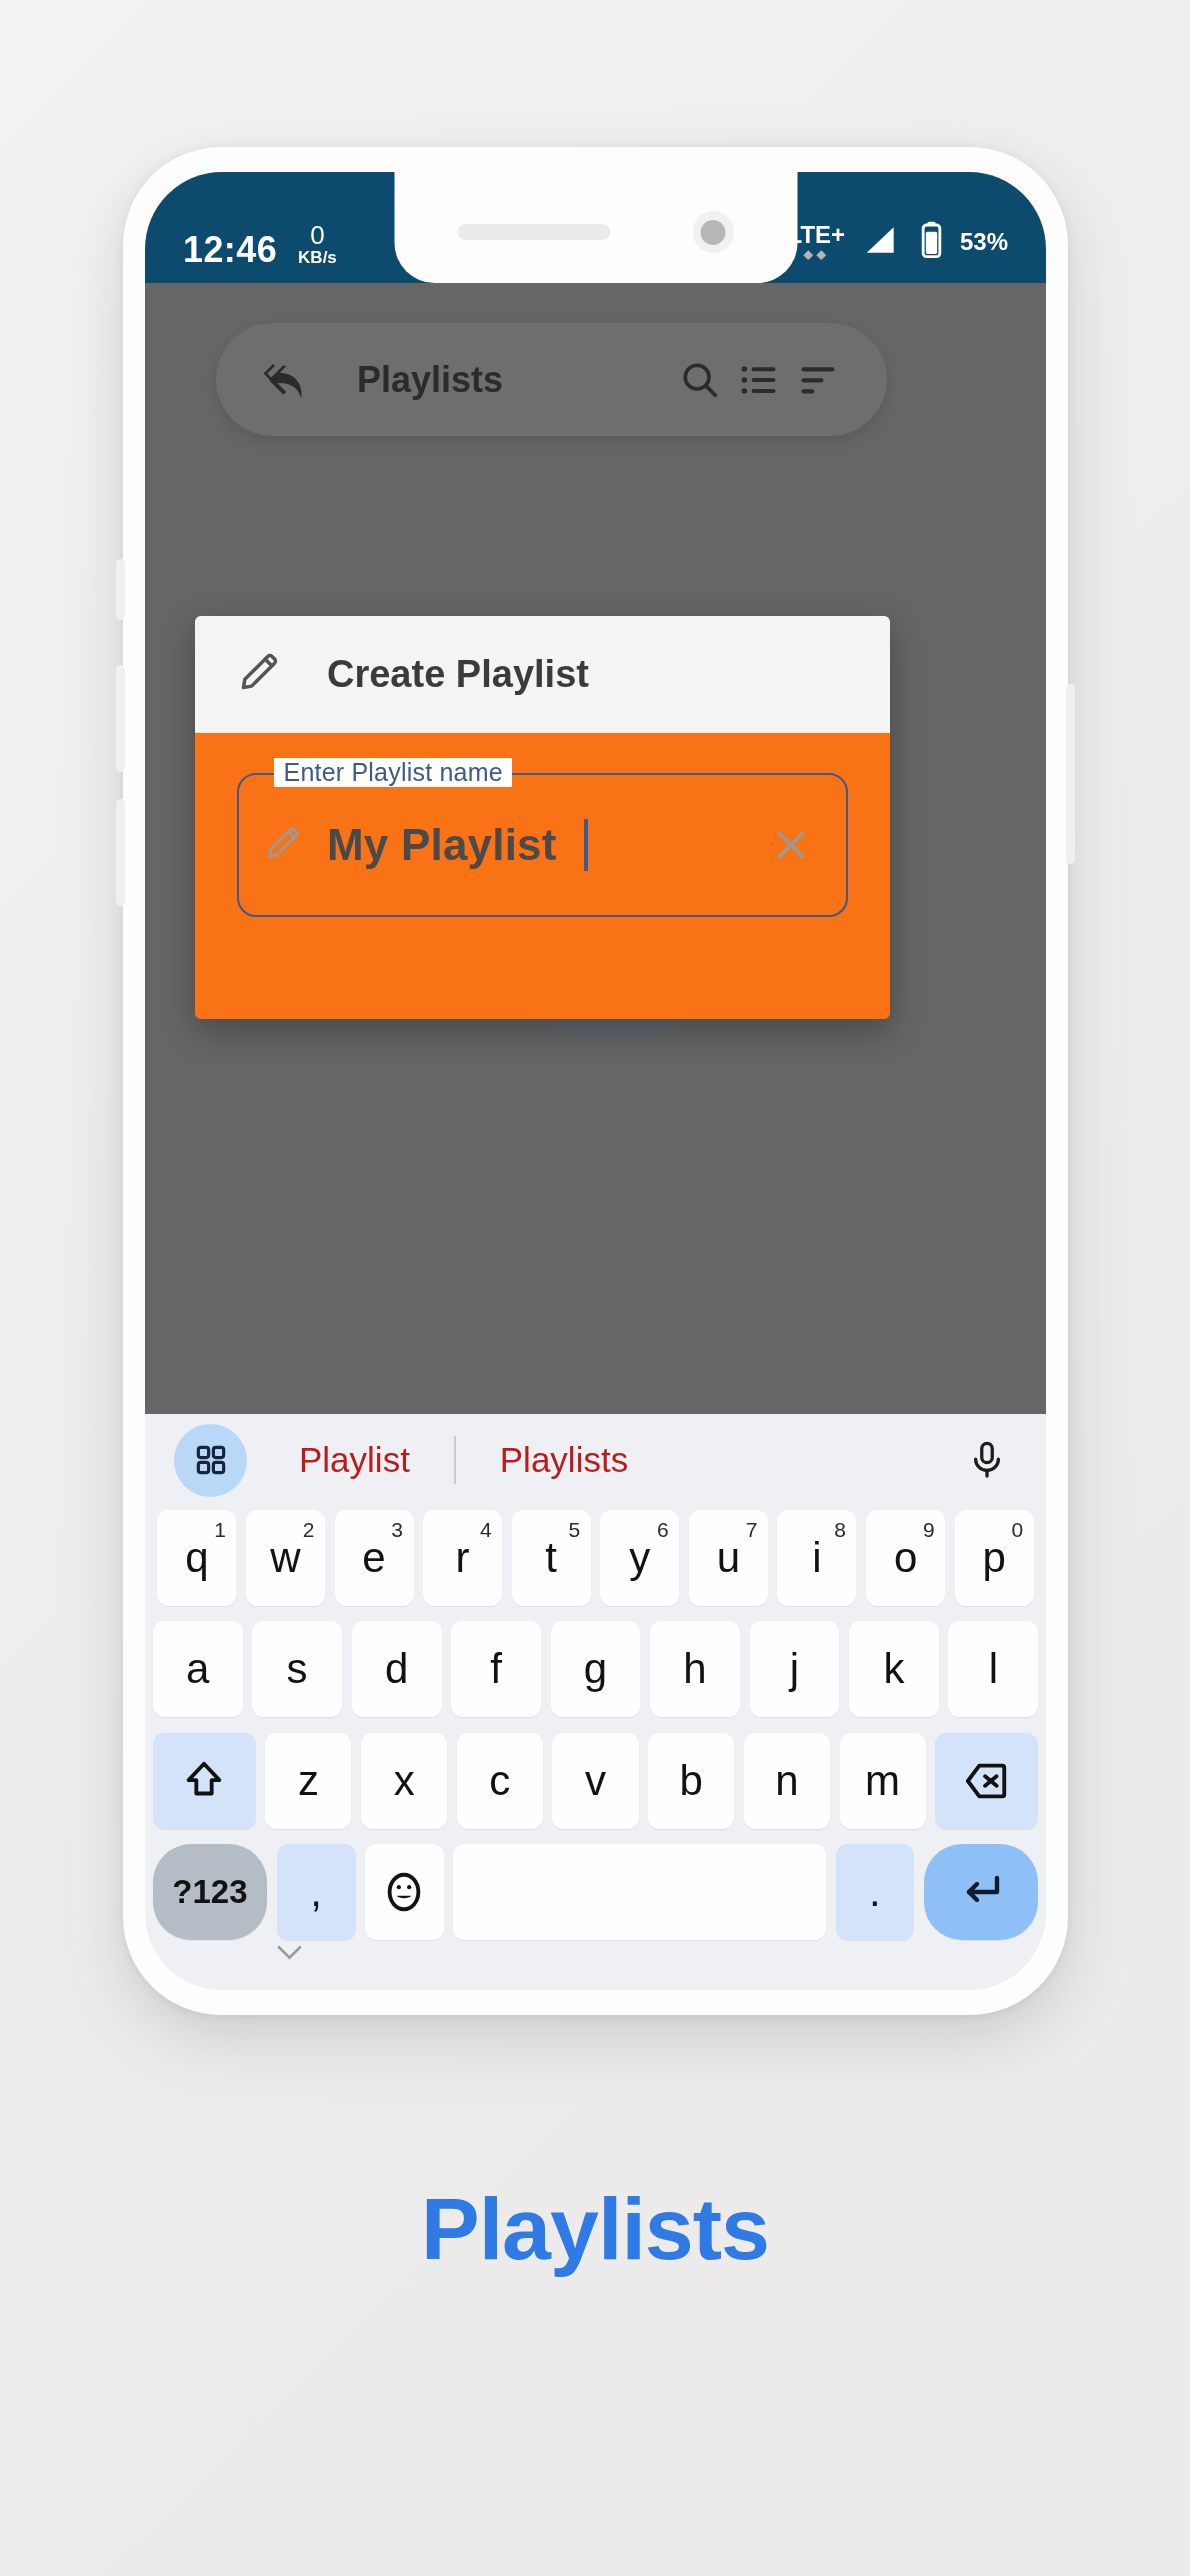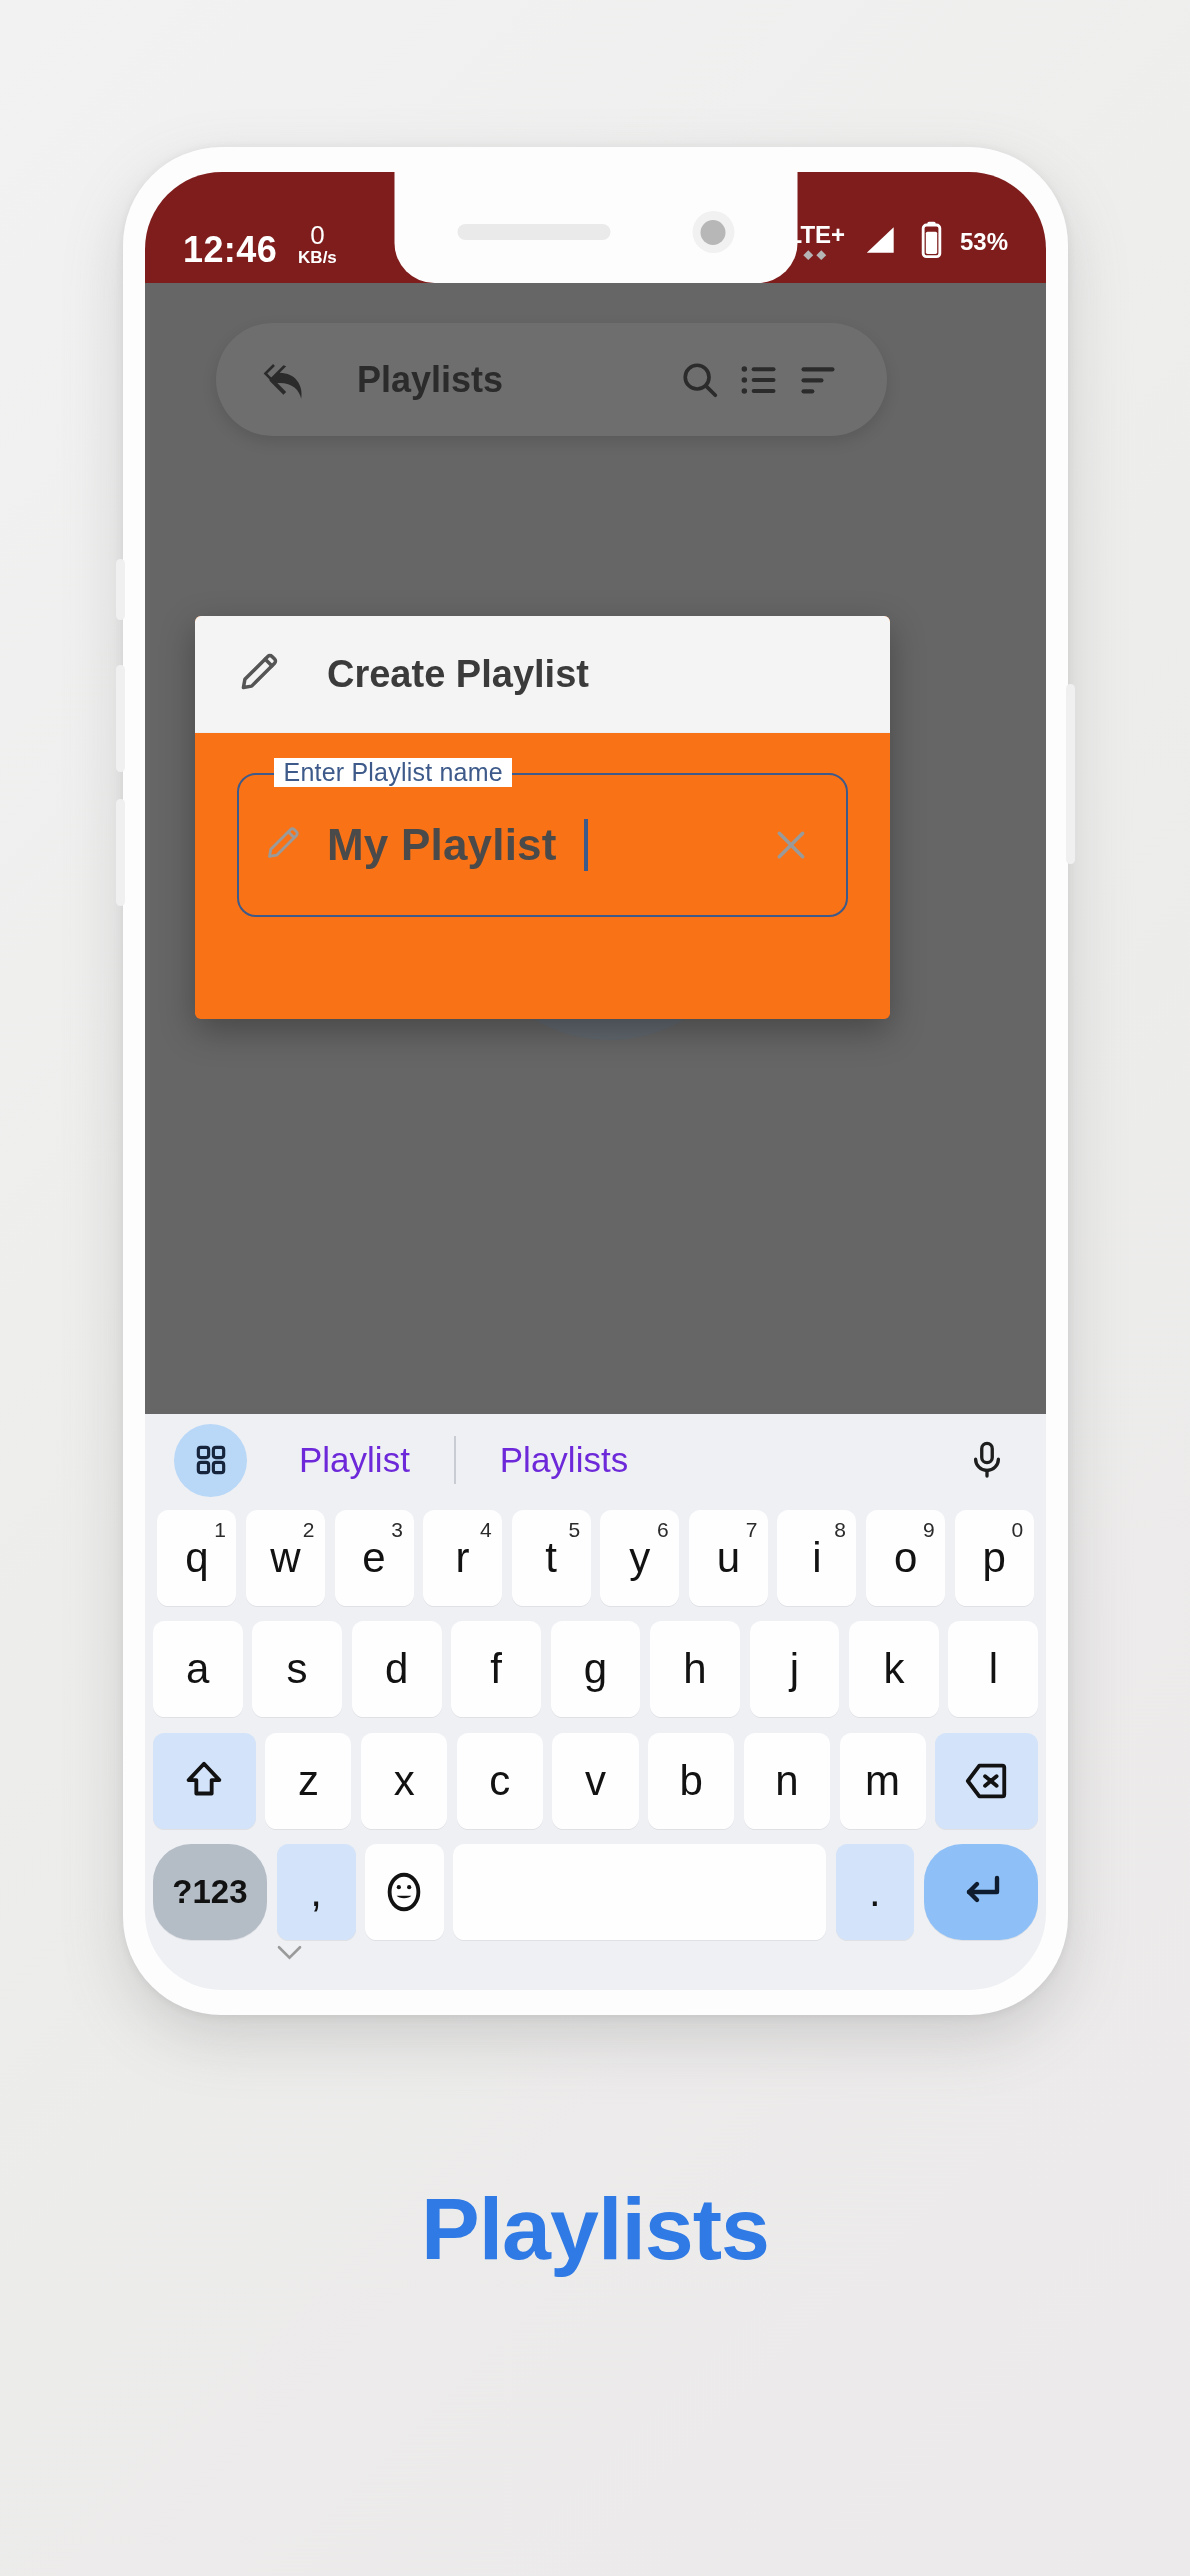--- a/index.html
+++ b/index.html
@@ -41,21 +41,21 @@
     padding-top:9.6px;
   }
   .speaker{ width:153px; height:16.3px; background:#eaeaea; border-radius:9.6px; }
   .camera{ width:42px; height:42px; border-radius:50%;
            background:#f1f1f1; display:flex; align-items:center; justify-content:center; }
   .camera i{ width:25px; height:25px; border-radius:50%; background:#b7b7b7; display:block; }
 
   
   .statusbar{
     position:absolute; left:0; top:0; width:100%; height:111px;
-    background:#7f1d1d; color:#fff; z-index:20;
+    background:#0c4a6e; color:#fff; z-index:20;
     display:flex; align-items:flex-end; justify-content:space-between;
     padding:0 38px 15.3px 38px;
   }
   .sb-left{ display:flex; align-items:flex-end; gap:21px; }
   .clock{ font-size:36px; font-weight:600; letter-spacing:0.4px; line-height:1; }
   .netspeed{ display:flex; flex-direction:column; align-items:center; line-height:1; padding-bottom:1.9px;}
   .netspeed .n{ font-size:26px; font-weight:500; }
   .netspeed .u{ font-size:17px; font-weight:700; margin-top:1px; }
   .sb-right{ display:flex; align-items:center; gap:15.3px; padding-bottom:3.8px;}
   .batt-pct{ font-size:24px; font-weight:600; }
@@ -133,21 +133,21 @@
     background:#eef0f4; z-index:25;
     display:flex; flex-direction:column;
   }
   .sugg{
     height:92px; display:flex; align-items:center; padding:0 29px; gap:0;
   }
   .sugg-grid{
     width:73px; height:73px; border-radius:50%; background:#b9d7f7;
     display:flex; align-items:center; justify-content:center; flex:none;
   }
-  .sugg-word{ font-size:35px; color:#6d28d9; padding:0 0; }
+  .sugg-word{ font-size:35px; color:#b91c1c; padding:0 0; }
   .sw1{ margin-left:52px; }
   .sugg-div{ width:1.9px; height:48px; background:#c9ccd2; margin:0 44px; }
   .sugg-mic{ margin-left:auto; width:61px; height:61px; display:flex; align-items:center; justify-content:center; }
 
   .krow{ display:flex; justify-content:center; align-items:center; gap:9.6px; height:100px; padding:0 7.7px; }
   .krow.r1{ margin-top:1.9px; }
   .krow.r2{ margin-top:11.5px; }
   .krow.r3{ margin-top:11.5px; }
   .krow.r4{ margin-top:11.5px; }
   .key{

